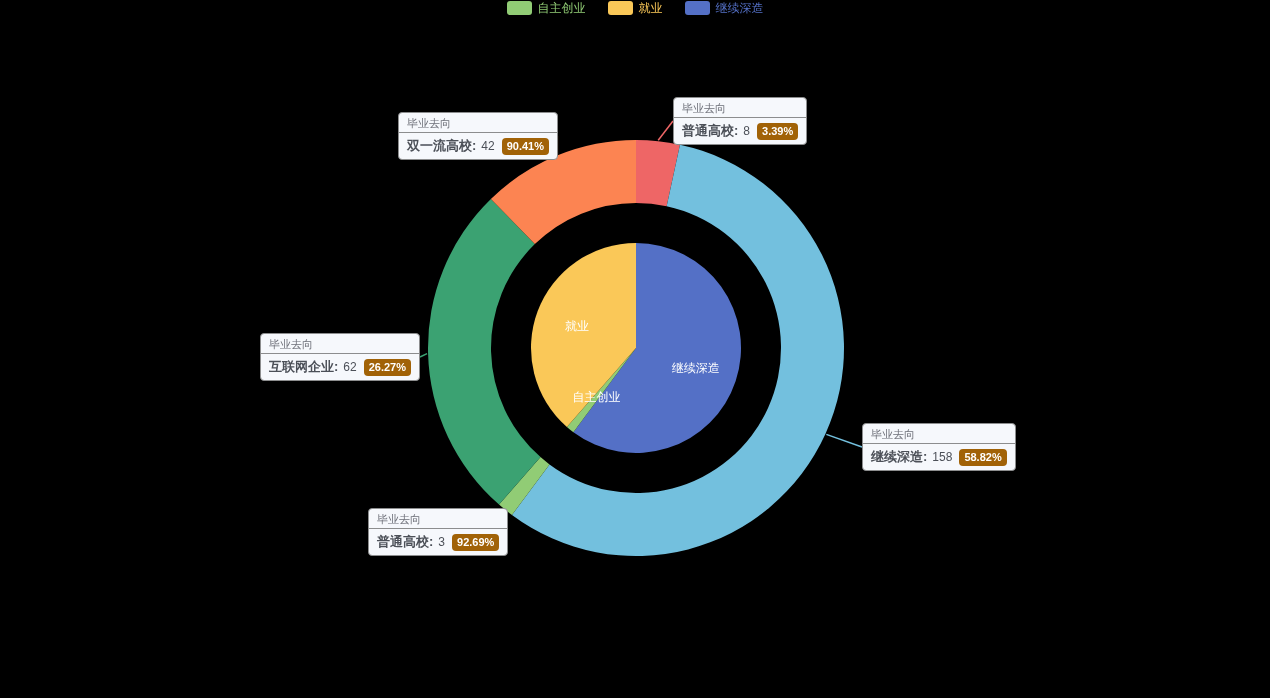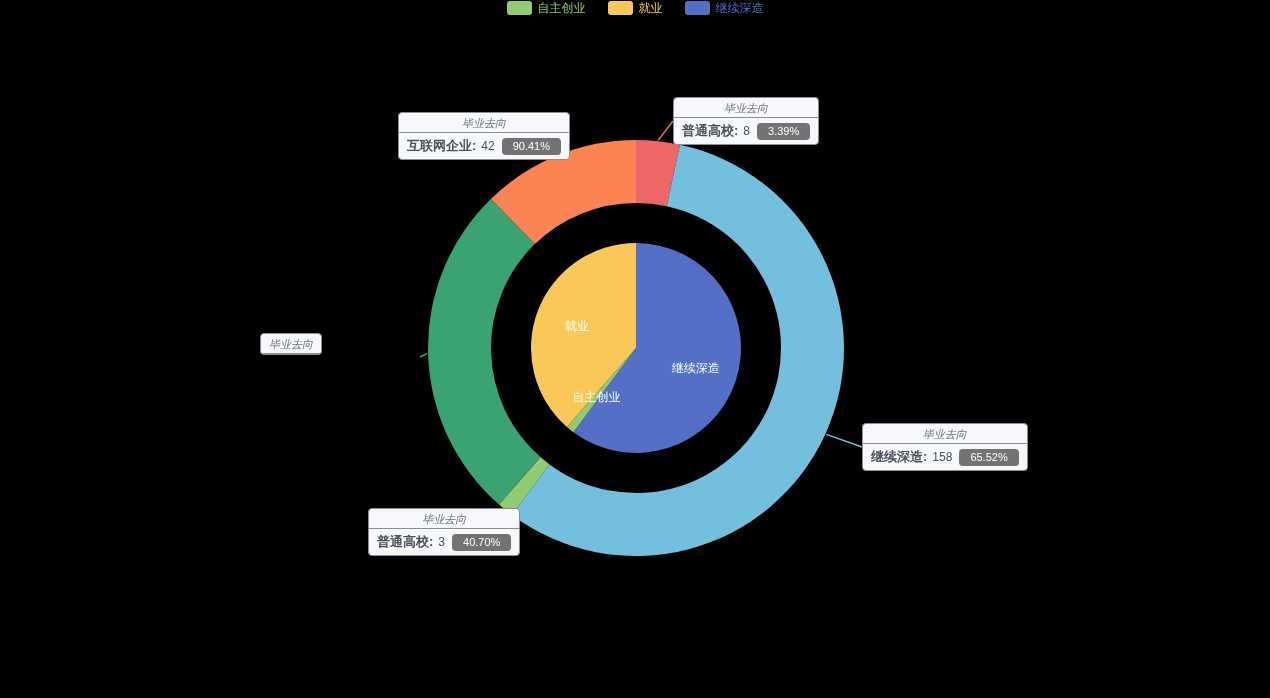--- a/index.html
+++ b/index.html
@@ -24,29 +24,29 @@
   
   .callout{
     position:absolute;
     background:#F6F8FC;
     border:1px solid #8C8D8E;
     border-radius:4px;
     white-space:nowrap;
     z-index:2;
   }
   .callout-header{
-    color:#6E7079;font-size:11px;line-height:18px;text-align:center;
-    border-bottom:1px solid #8C8D8E;padding:1px 8px 0 8px;font-style:italic;
+    color:#6E7079;font-size:11px;line-height:18px;text-align:left;
+    border-bottom:1px solid #8C8D8E;padding:1px 8px 0 8px;
   }
   .callout-body{display:flex;align-items:center;padding:4px 8px;color:#4C5058;}
   .callout-name{font-weight:bold;font-size:13px;}
   .callout-value{font-size:12px;margin:0 7px 0 5px;}
   .callout-badge{
-    color:#fff;background:#737373;
-    padding:2px 11px;border-radius:4px;font-size:11px;line-height:13px;
+    color:#fff;background:#a16207;
+    padding:2px 5px;border-radius:4px;font-size:11px;line-height:13px;font-weight:bold;
   }
 
   
   .pos-ordinary-university{left:673px;top:97px;}
   .pos-double-first-class{left:862px;top:423px;}
   .pos-startup{left:368px;top:508px;}
   .pos-internet-company{left:260px;top:333px;}
   .pos-soe-institution{left:398px;top:112px;}
 </style>
 </head>
@@ -95,39 +95,44 @@
       <span class="callout-value">8</span>
       <span class="callout-badge">3.39%</span>
     </div>
   </div>
 
   <div class="callout pos-double-first-class">
     <div class="callout-header">毕业去向</div>
     <div class="callout-body">
       <span class="callout-name">继续深造:</span>
       <span class="callout-value">158</span>
-      <span class="callout-badge">65.52%</span>
+      <span class="callout-badge">58.82%</span>
     </div>
   </div>
 
   <div class="callout pos-startup">
     <div class="callout-header">毕业去向</div>
     <div class="callout-body">
       <span class="callout-name">普通高校:</span>
       <span class="callout-value">3</span>
-      <span class="callout-badge">40.70%</span>
+      <span class="callout-badge">92.69%</span>
     </div>
   </div>
 
   <div class="callout pos-internet-company">
     <div class="callout-header">毕业去向</div>
+    <div class="callout-body">
+      <span class="callout-name">互联网企业:</span>
+      <span class="callout-value">62</span>
+      <span class="callout-badge">26.27%</span>
+    </div>
   </div>
 
   <div class="callout pos-soe-institution">
     <div class="callout-header">毕业去向</div>
     <div class="callout-body">
-      <span class="callout-name">互联网企业:</span>
+      <span class="callout-name">双一流高校:</span>
       <span class="callout-value">42</span>
       <span class="callout-badge">90.41%</span>
     </div>
   </div>
 
 </div>
 
 </body></html>

